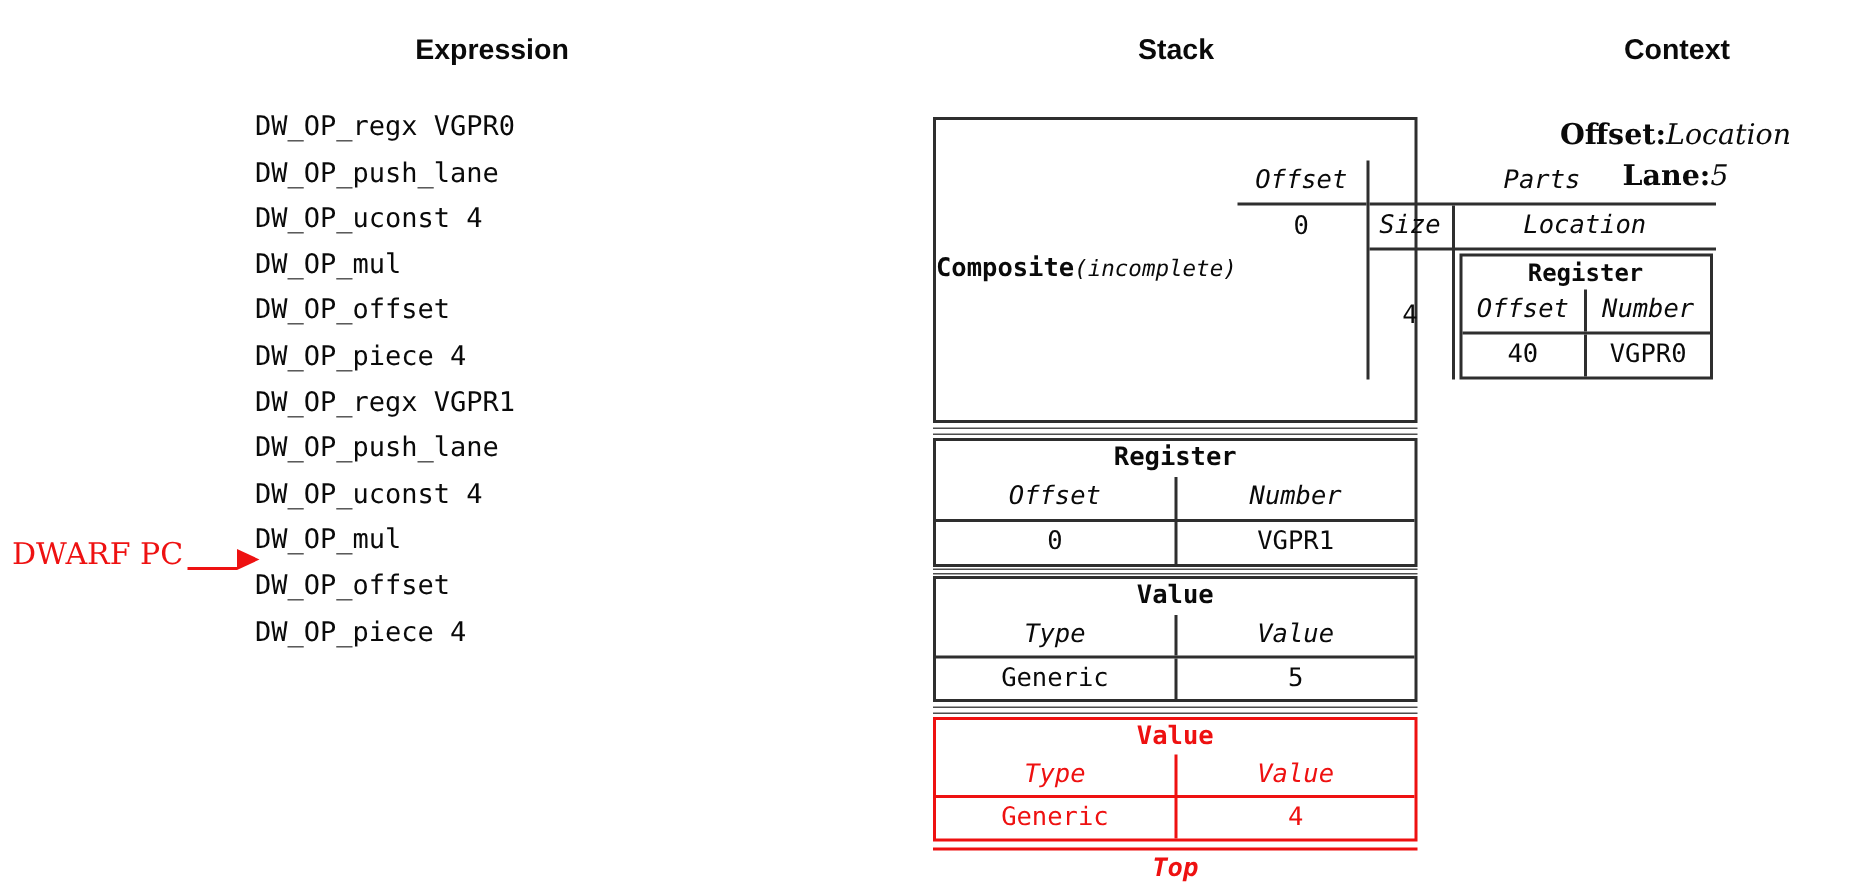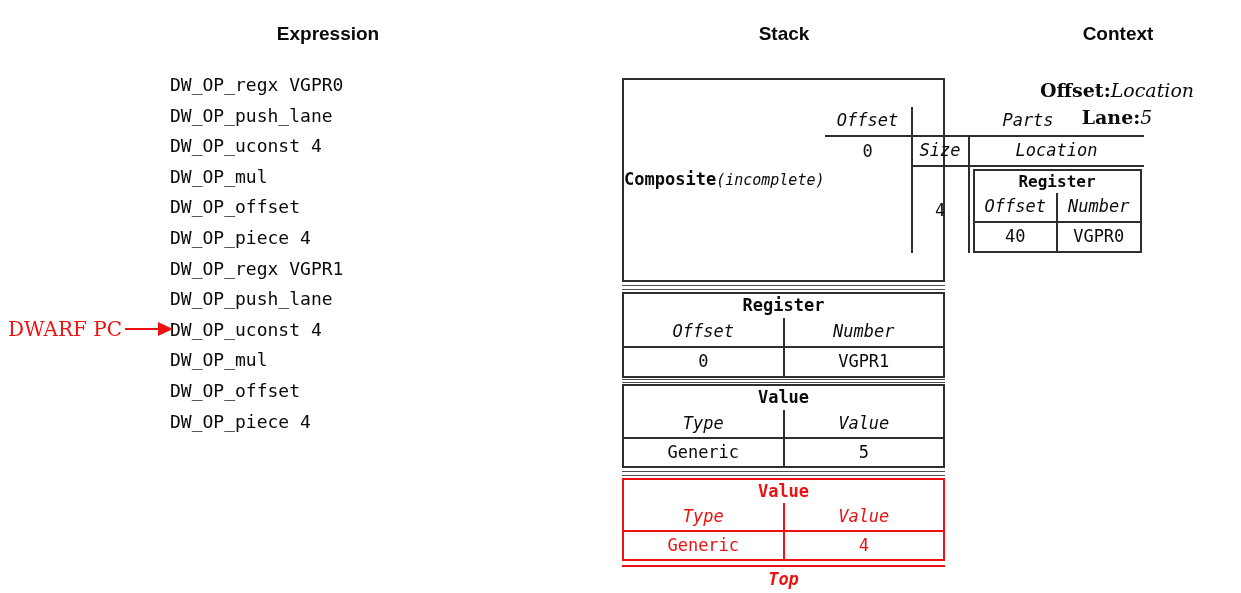--- a/index.html
+++ b/index.html
@@ -21,22 +21,22 @@
   }
   .hdr-expr { left: 228px; }
   .hdr-stack { left: 684px; }
   .hdr-ctx { left: 1018px; }
 
   
   .expr-list { position: absolute; left: 170px; top: 70px; font-size: 18px; }
   .op { height: 30.6px; line-height: 30.6px; white-space: pre; }
 
   
-  .pc-marker { position: absolute; left: 8px; top: 318px; height: 22px;
-    display: flex; align-items: center; color: var(--hl); }
+  .pc-marker { position: absolute; left: 8px; top: 358px; height: 22px;
+    display: flex; align-items: flex-end; color: var(--hl); }
   .pc-label { font-family: "DejaVu Serif", serif; font-size: 20px; line-height: 22px; }
   .arrow-line { width: 33px; height: 2px; background: var(--hl); margin-left: 3px; }
   .arrow-head { width: 0; height: 0; border-left: 15px solid var(--hl);
     border-top: 7px solid transparent; border-bottom: 7px solid transparent; }
 
   
   .stack-col { position: absolute; left: 622px; top: 78px; width: 323px; font-size: 17px; }
   .entry { border: 2px solid var(--border); width: 100%; background: #fff; }
   .etitle { height: 24px; line-height: 22px; text-align: center; font-weight: bold; }
   .inc { font-weight: normal; font-style: italic; font-size: 15px; }

